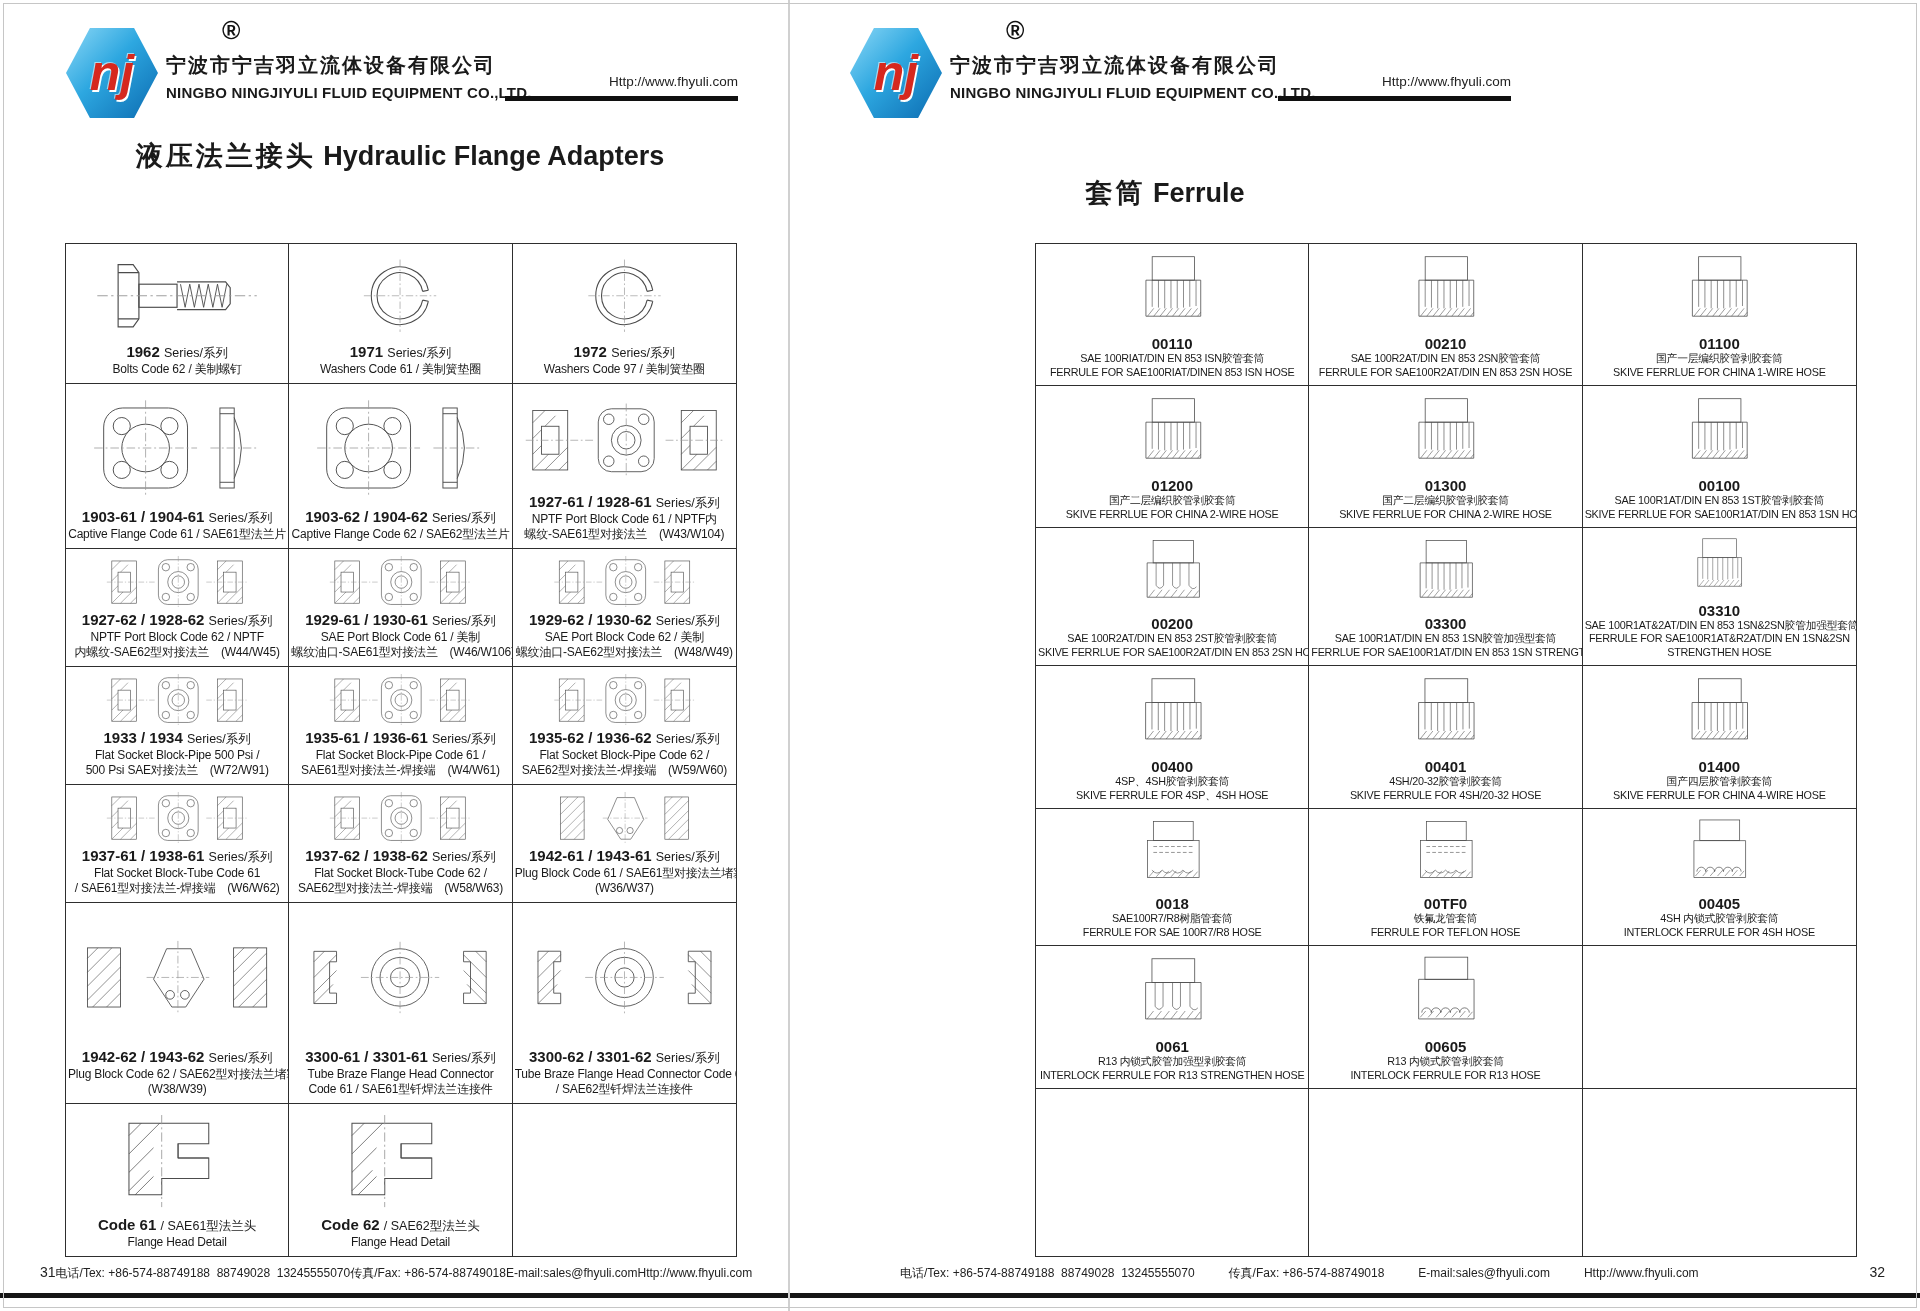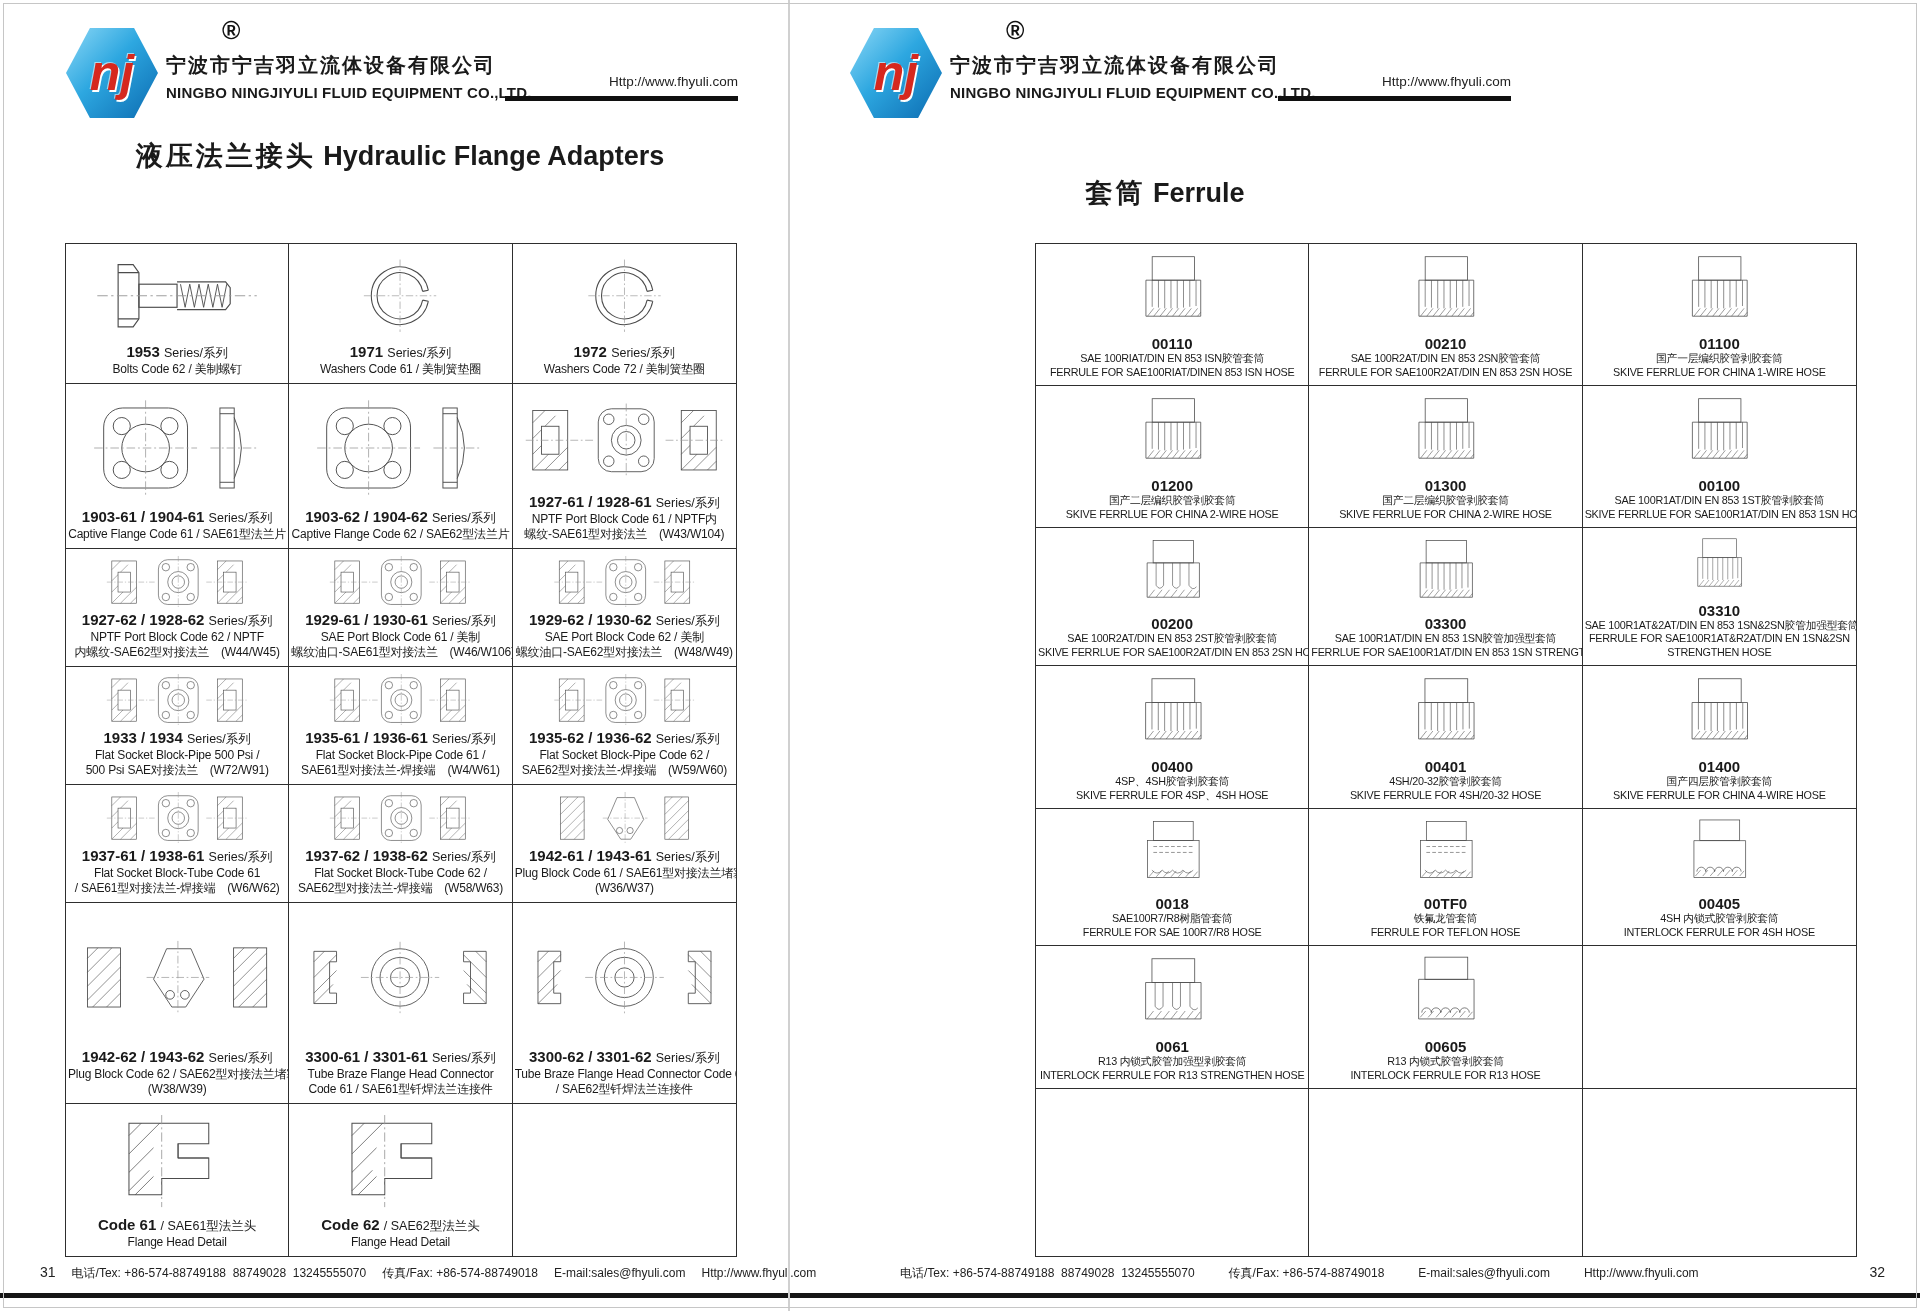--- a/index.html
+++ b/index.html
@@ -42,21 +42,21 @@
   .drawing svg{width:90%;height:90%;}
   .label{flex:none;text-align:center;padding:0 2px 6px;}
   .code-line{font-size:15px;font-weight:bold;white-space:nowrap;}
   .code-line .suffix{font-weight:normal;font-size:12.5px;}
   .desc{font-size:12px;line-height:15px;white-space:nowrap;letter-spacing:-.2px;}
   .grid-right .desc{font-size:10.8px;line-height:13.5px;letter-spacing:-.25px;}
   .grid-right .code-line{font-size:15px;}
 
   
   .footer{position:absolute;top:1264px;display:flex;align-items:baseline;font-size:12px;white-space:pre;color:#222;}
-  .footer-left{left:40px;width:742px;gap:16px;}
+  .footer-left{left:40px;width:742px;}
   .footer-right{left:110px;width:985px;gap:34px;}
   .page-num{font-size:14px;font-weight:normal;}
   .footer-right .page-num{margin-left:auto;}
   .bottom-rule{position:absolute;left:0;top:1293px;width:1920px;height:5px;background:#151515;}
 </style>
 </head>
 <body>
 
 <div class="canvas">
 
@@ -86,21 +86,21 @@
                 <path d="M24 17h18M24 57h18"></path>
                 <rect x="42" y="27" width="33" height="20"></rect>
                 <path d="M75 25h42l4 5v14l-4 5H75"></path>
                 <path d="M78 27l4 20 4-20 4 20 4-20 4 20 4-20 4 20 4-20 4 20 4-20" stroke-width="0.8"></path>
               </g>
               <path d="M6 37h138" stroke="#979797" stroke-width="0.8" stroke-dasharray="9 3 2 3" fill="none"></path>
             </svg>
           </div>
     <div class="label">
       <div class="code-line">
-        <span class="code">1953</span>
+        <span class="code">1962</span>
         <span class="suffix">Series/系列</span>
       </div>
       <div class="desc">Bolts Code 62 / 美制螺钉</div>
 
     </div>
   </div>
 
   <div class="cell">
     <div class="drawing">
             <svg viewBox="0 0 104 104">
@@ -131,21 +131,21 @@
                 <path d="M86.4 45.3l-6.9 1.4M86.4 58.7l-6.9-1.4"></path>
               </g>
               <path d="M8 52h88M52 8v88" stroke="#979797" stroke-width="0.8" stroke-dasharray="9 3 2 3" fill="none"></path>
             </svg>
           </div>
     <div class="label">
       <div class="code-line">
         <span class="code">1972</span>
         <span class="suffix">Series/系列</span>
       </div>
-      <div class="desc">Washers Code 72 / 美制簧垫圈</div>
+      <div class="desc">Washers Code 97 / 美制簧垫圈</div>
 
     </div>
   </div>
 
   <div class="cell">
     <div class="drawing">
             <svg viewBox="0 0 210 112">
               <g fill="none" stroke="#4c4c4c">
                 <rect x="28" y="14" width="88" height="84" rx="20"></rect>
                 <circle cx="72" cy="56" r="25"></circle>

